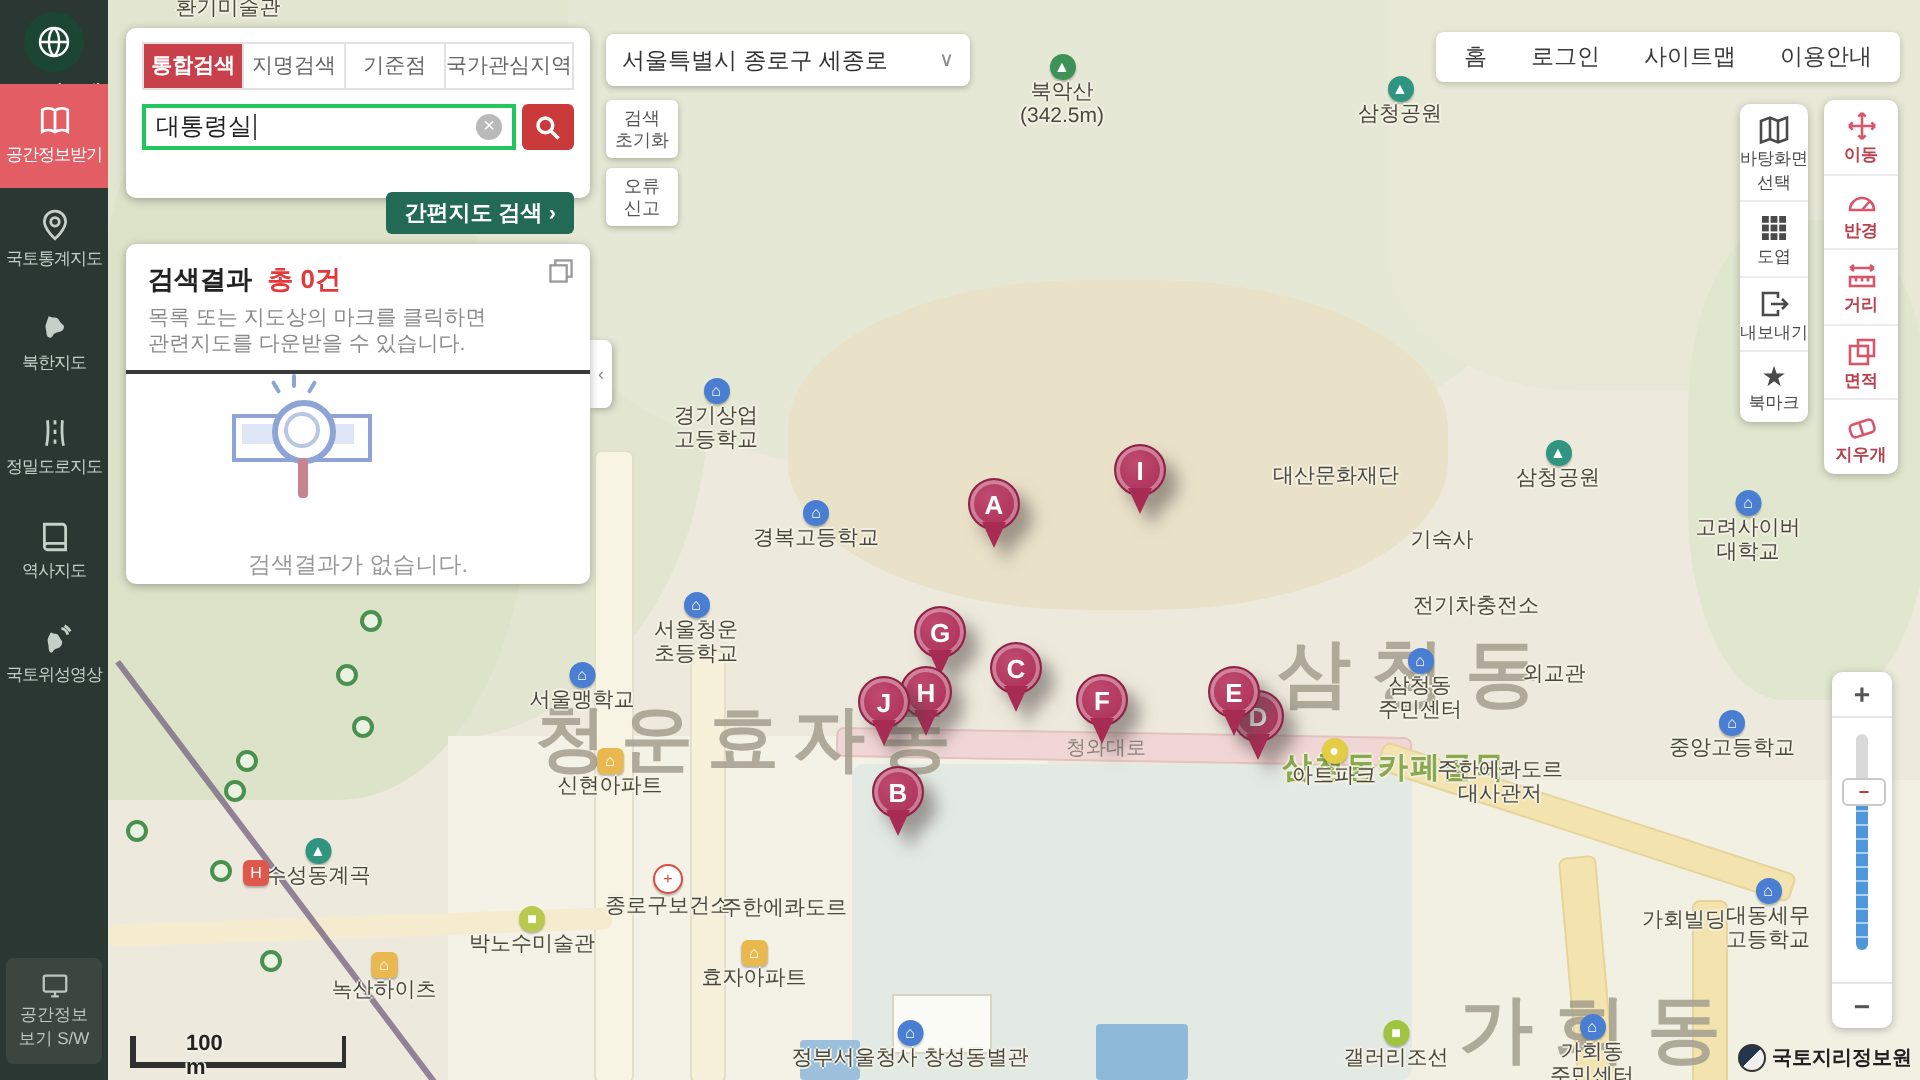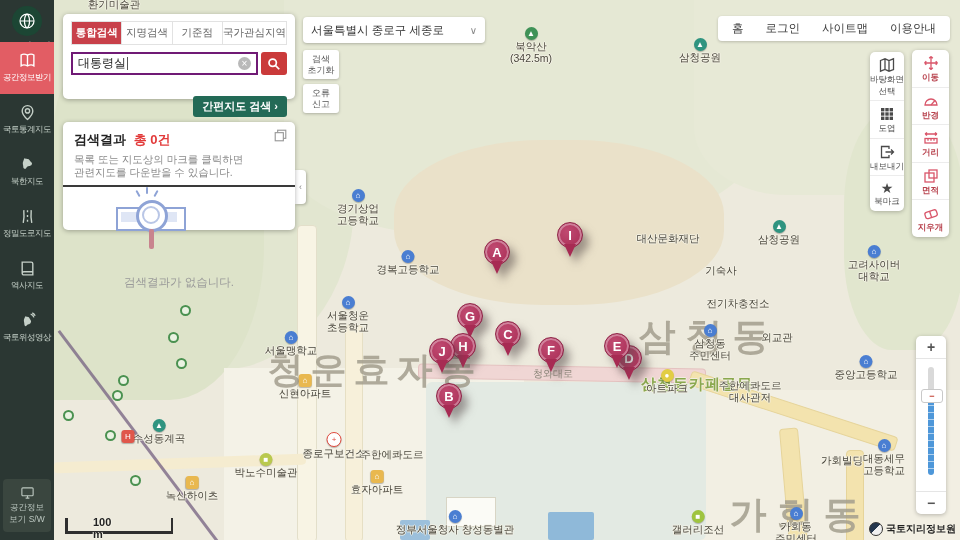--- a/index.html
+++ b/index.html
@@ -51,30 +51,30 @@
     border-right:6px solid transparent;border-top:13px solid #a72b53;}
   
   .card{position:absolute;background:#fff;border-radius:5px;box-shadow:0 1px 5px rgba(0,0,0,0.3);z-index:70;}
   .search-card{left:63px;top:14px;width:232px;height:85px;}
   .tabs{display:flex;margin:7px 8px 0 8px;border:1px solid #e2e2e2;height:22px;}
   .tab{flex:1;display:flex;align-items:center;justify-content:center;font-size:10.5px;color:#666;
     border-right:1px solid #e2e2e2;cursor:pointer;white-space:nowrap;background:#fff;}
   .tab:last-child{border-right:none;}
   .tab.active{background:#c8404a;color:#fff;font-weight:bold;}
   .search-row{display:flex;margin:7px 8px 0 8px;height:23px;}
-  .search-input{flex:1;border:2px solid #701a75;display:flex;align-items:center;padding:0 5px;position:relative;}
+  .search-input{flex:1;border:2px solid #22c55e;display:flex;align-items:center;padding:0 5px;position:relative;}
   .search-value{font-size:12px;color:#222;}
   .caret{width:1px;height:13px;background:#555;margin-left:1px;}
   .clear-btn{position:absolute;right:5px;width:13px;height:13px;border-radius:50%;background:#b9b9b9;
     color:#fff;font-size:10px;line-height:13px;text-align:center;cursor:pointer;}
   .search-btn{width:26px;background:#ca3a3a;margin-left:3px;border-radius:3px;display:flex;
     align-items:center;justify-content:center;cursor:pointer;}
   .quick-btn{position:absolute;right:8px;top:82px;background:#236a56;color:#fff;font-size:11px;
     font-weight:bold;border-radius:3px;padding:3px 9px;cursor:pointer;}
-  .results-card{left:63px;top:122px;width:232px;height:108px;}
+  .results-card{left:63px;top:122px;width:232px;height:170px;}
   .res-head{padding:9px 11px 0 11px;font-size:13px;font-weight:bold;color:#222;}
   .res-count{color:#e23a3a;margin-left:4px;}
   .expand-icon{position:absolute;right:8px;top:7px;cursor:pointer;}
   .res-desc{padding:4px 11px 0 11px;font-size:10.5px;color:#8a8a8a;line-height:13px;}
   .res-divider{margin-top:6px;border-top:2px solid #3a3a3a;}
   .illus{position:relative;height:88px;}
   .il-rect{position:absolute;border:2px solid #8ea3d6;background:#fff;}
   .il-inner{position:absolute;background:#dfe6f5;}
   .il-circle{position:absolute;border:3px solid #8ea3d6;background:#fff;border-radius:50%;}
   .il-circle2{position:absolute;border:2px solid #b9c6e6;border-radius:50%;}

